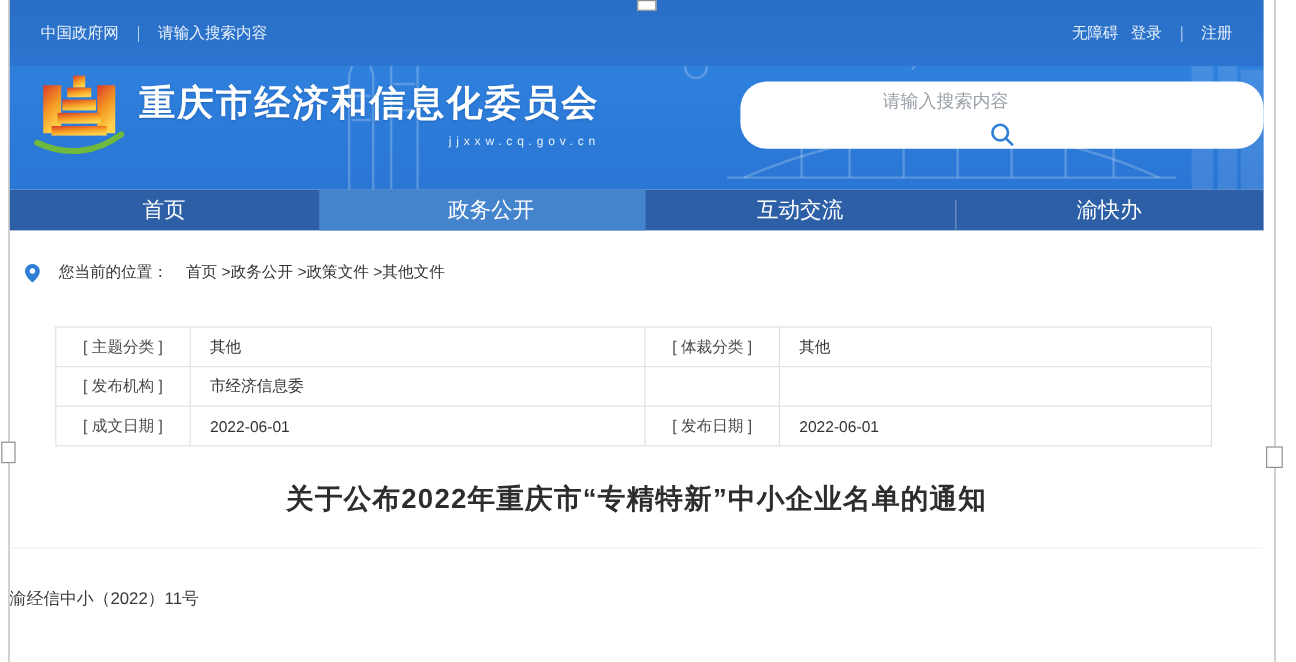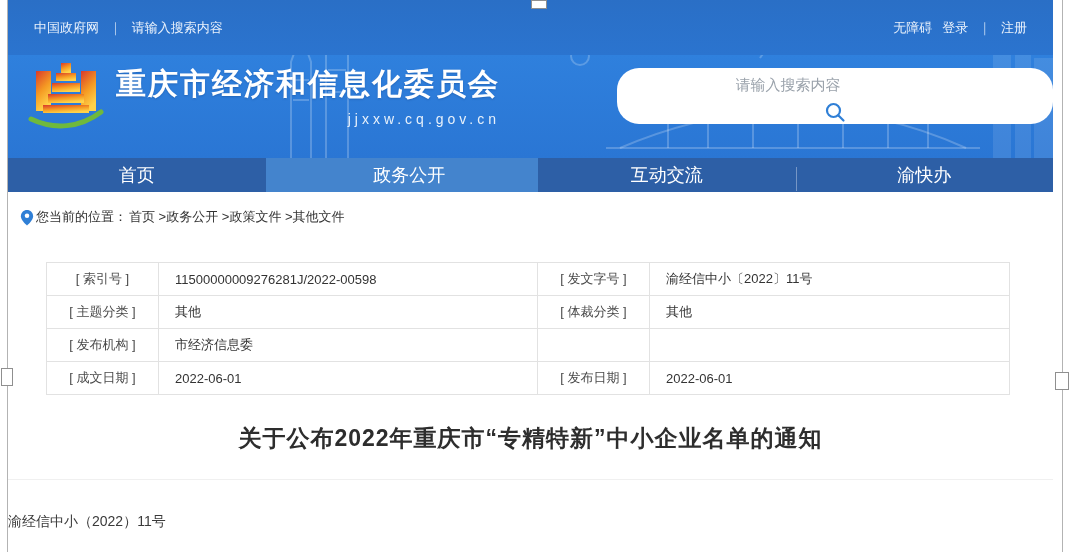--- a/index.html
+++ b/index.html
@@ -27,21 +27,21 @@
     height:103px; background:linear-gradient(180deg,#2f80dd,#2a76d4);
     position:relative; z-index:1;
   }
   .skyline { position:absolute; left:0; top:-55px; width:1045px; height:158px; pointer-events:none; }
   .brand { position:absolute; left:20px; top:2px; display:flex; align-items:center; z-index:2; }
   .brand-text { margin-left:12px;text-align:right; }
   .site-title {
     color:#ffffff; font-size:30px; font-weight:bold; letter-spacing:2px;
     text-shadow:0 1px 2px rgba(0,40,100,.25);
   }
-  .site-url { color:#e8f1fb; font-size:14px; letter-spacing:4px; margin-top:6px; }
+  .site-url { color:#e8f1fb; font-size:10px; letter-spacing:4px; margin-top:6px; }
 
   .searchbox {
     position:absolute; right:0px; top:13px; width:436px; height:56px;
     background:#ffffff; border-radius:22px; display:flex; align-items:center;
     padding:0 18px; z-index:2;flex-direction:column;
   }
   .searchbox input {
     flex:1; border:none; outline:none; font-size:15px; color:#333;
     font-family:"Liberation Sans","DejaVu Sans",sans-serif; background:transparent;
   }
@@ -56,22 +56,22 @@
   }
   .nav-item + .nav-item::before {
     content:""; position:absolute; left:0; top:9px; height:24px; width:1px;
     background:rgba(255,255,255,.35);
   }
   .nav-item.active { background:#4484cd;padding-left:15px; }
   .nav-item.active::before, .nav-item.active + .nav-item::before { display:none; }
 
   
   .breadcrumb {
-    display:flex; align-items:center; gap:2px;
-    margin:16px 0 0 12px; font-size:13px; color:#333;
+    display:flex; align-items:center; gap:15px;
+    margin:26px 0 0 12px; font-size:13px; color:#333;
   }
 
   
   .doc-table {
     border-collapse:collapse; margin:36px 0 0 38px; table-layout:fixed; width:963px;
   }
   .doc-table td {
     border:1px solid #e2e2e2; height:33px; font-size:13px; color:#333;
     background:#ffffff; overflow:hidden; white-space:nowrap;
   }
@@ -194,26 +194,20 @@
       <path d="M8,1 C4.1,1 1,4.1 1,8 c0,5 7,10.5 7,10.5 S15,13 15,8 C15,4.1 11.9,1 8,1 z" fill="#2f7fd6"></path>
       <circle cx="8" cy="7.6" r="2.6" fill="#ffffff"></circle>
     </svg>
     <span>您当前的位置：</span>
     <span>首页 &gt;政务公开 &gt;政策文件 &gt;其他文件</span>
   </div>
 
   <table class="doc-table">
     <tbody>
       <tr>
-        <td class="lbl">[ 索引号 ]</td>
-        <td class="val v1">11500000009276281J/2022-00598</td>
-        <td class="lbl">[ 发文字号 ]</td>
-        <td class="val v2">渝经信中小〔2022〕11号</td>
-      </tr>
-      <tr>
         <td class="lbl">[ 主题分类 ]</td>
         <td class="val v1">其他</td>
         <td class="lbl">[ 体裁分类 ]</td>
         <td class="val v2">其他</td>
       </tr>
       <tr>
         <td class="lbl">[ 发布机构 ]</td>
         <td class="val v1">市经济信息委</td>
         <td class="lbl"></td>
         <td class="val v2"></td>

